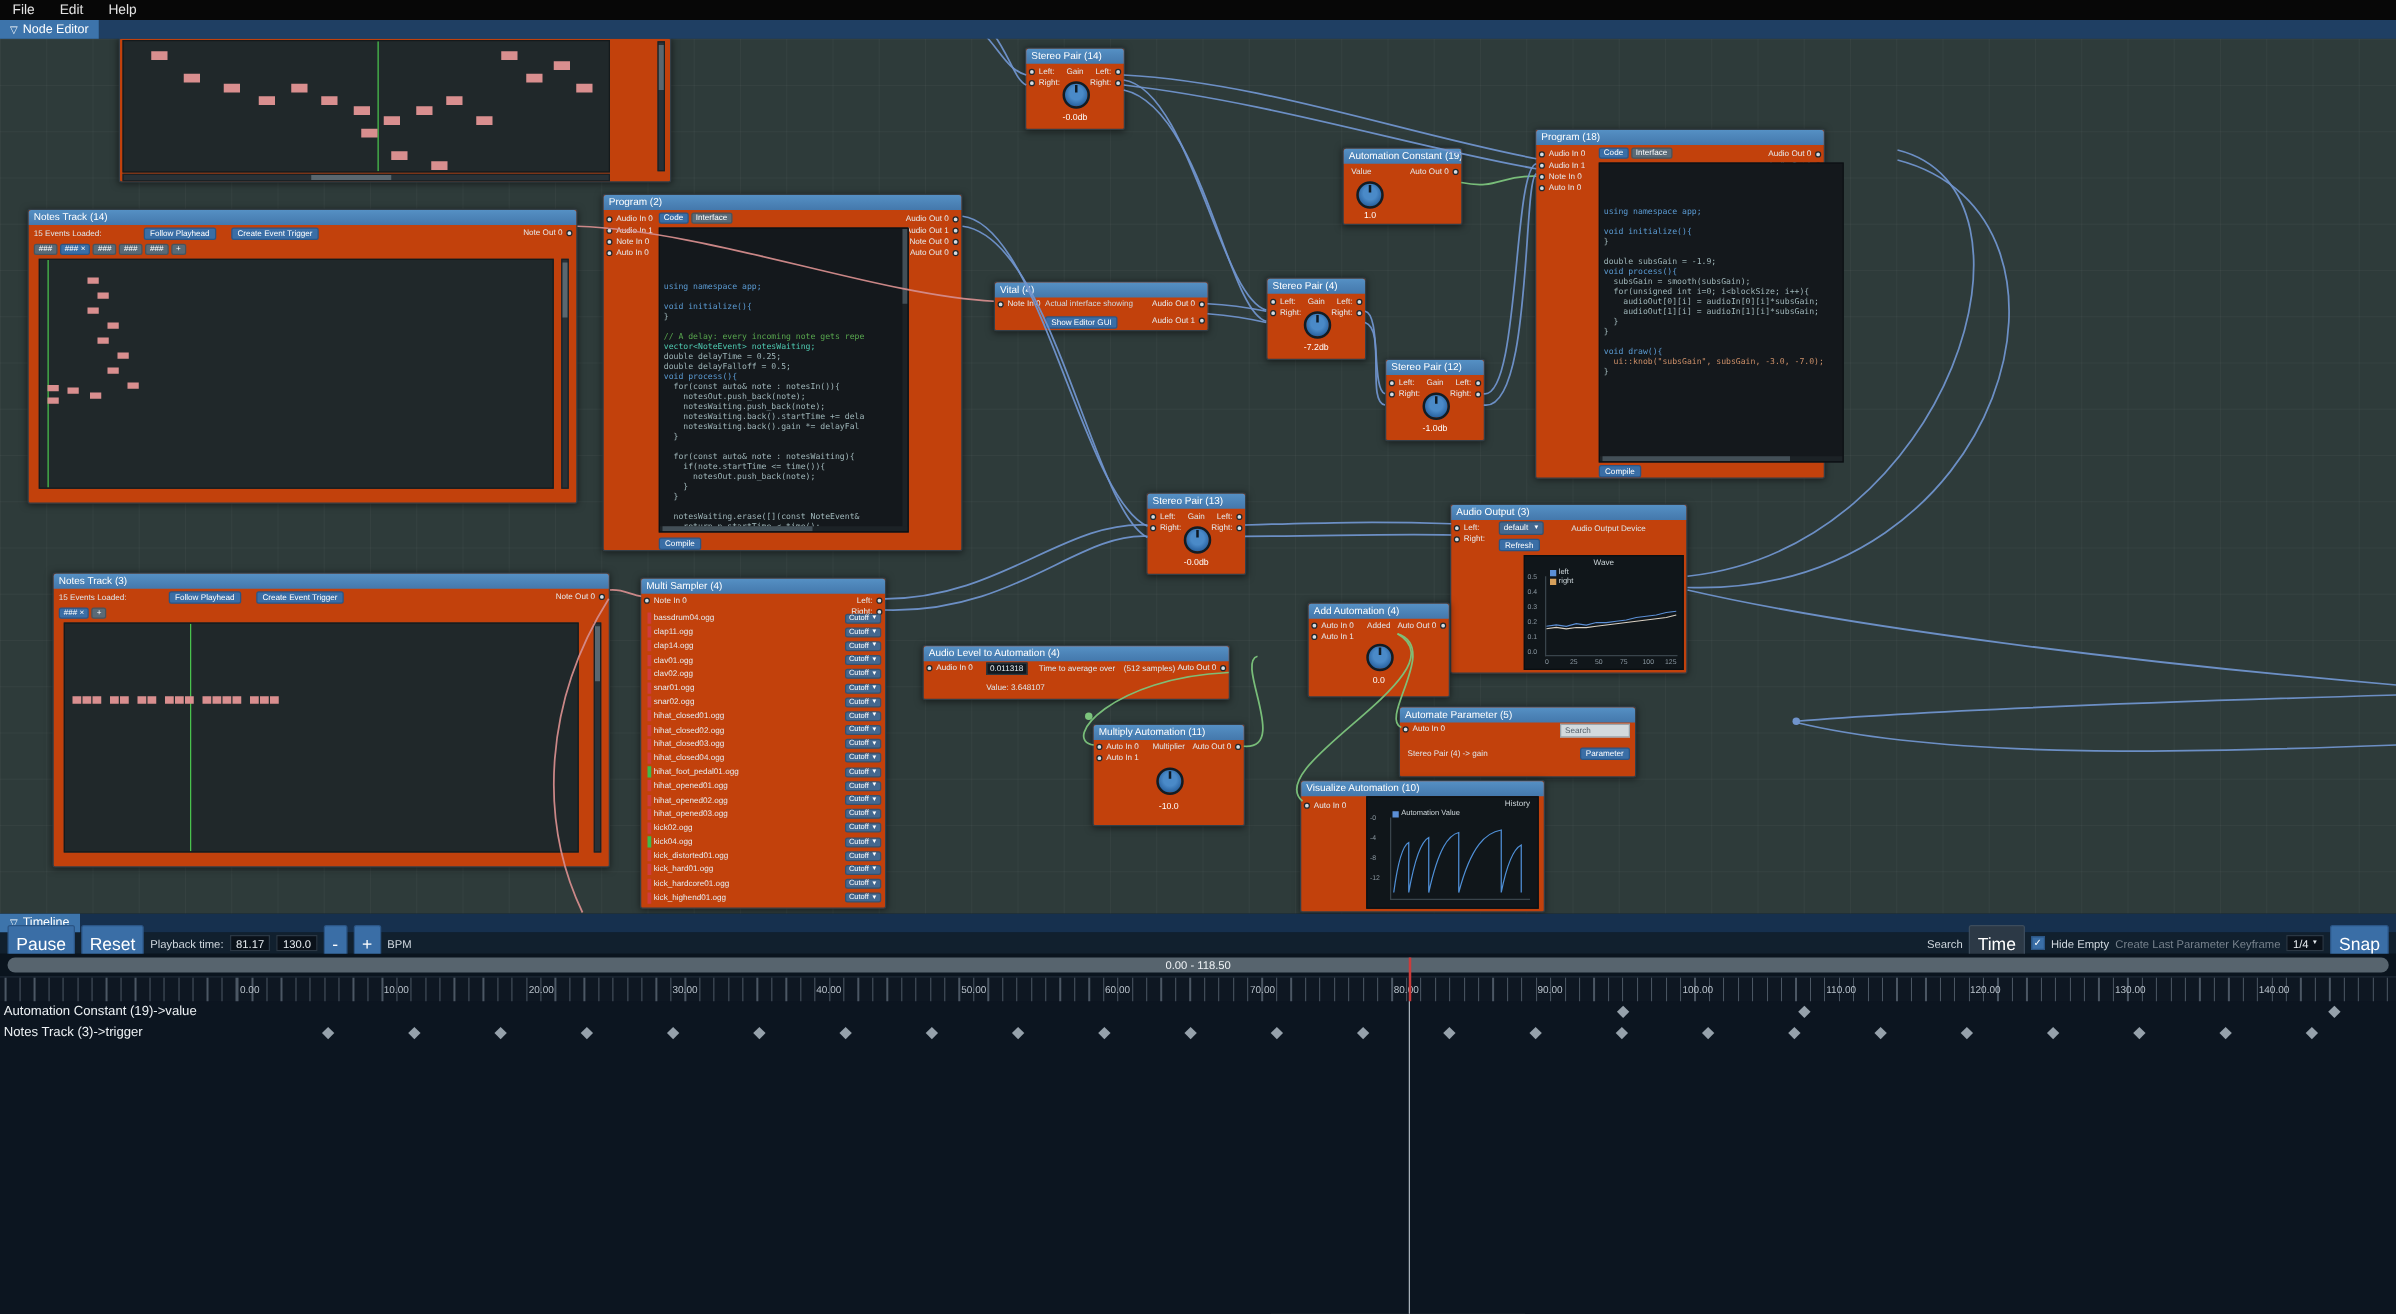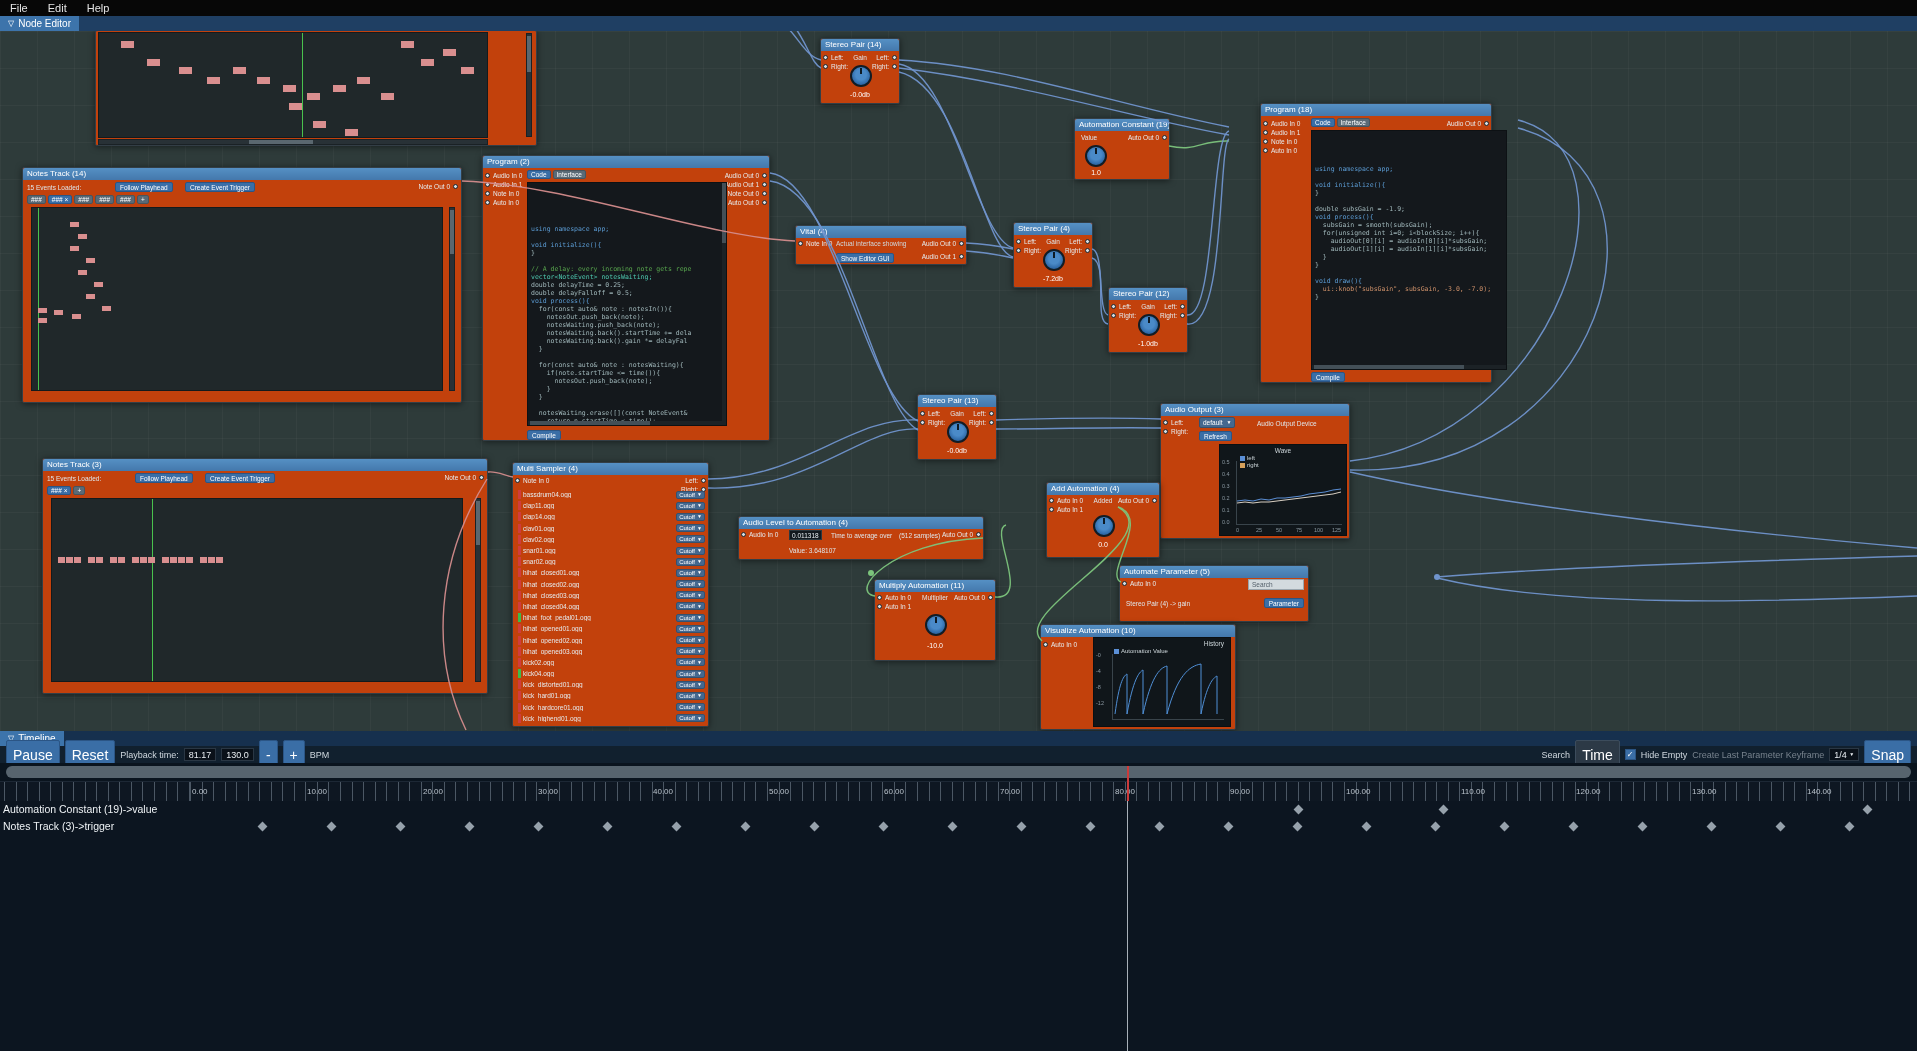--- a/index.html
+++ b/index.html
@@ -252,21 +252,21 @@
     <span class="ttab">Interface</span>
   </div>
   <div class="codebox" style="left:44px;top:26px;width:200px;height:244px;">
     
     <div class="vscroll" style="right:0;top:0;height:100%;width:4px;border:none;background:#1c2226;"><div class="vthumb" style="top:0;height:60px;"></div></div>
     <div class="hscroll" style="left:0;bottom:0;width:100%;height:4px;border:none;background:#1c2226;"><div class="hthumb" style="left:2px;width:120px;"></div></div>
   <div class="cl k">using namespace app;</div><div class="cl"></div><div class="cl k">void initialize(){</div><div class="cl">}</div><div class="cl"></div><div class="cl c">// A delay: every incoming note gets repe</div><div class="cl t">vector&lt;NoteEvent&gt; notesWaiting;</div><div class="cl">double delayTime = 0.25;</div><div class="cl">double delayFalloff = 0.5;</div><div class="cl k">void process(){</div><div class="cl">  for(const auto&amp; note : notesIn()){</div><div class="cl">    notesOut.push_back(note);</div><div class="cl">    notesWaiting.push_back(note);</div><div class="cl">    notesWaiting.back().startTime += dela</div><div class="cl">    notesWaiting.back().gain *= delayFal</div><div class="cl">  }</div><div class="cl"></div><div class="cl">  for(const auto&amp; note : notesWaiting){</div><div class="cl">    if(note.startTime &lt;= time()){</div><div class="cl">      notesOut.push_back(note);</div><div class="cl">    }</div><div class="cl">  }</div><div class="cl"></div><div class="cl">  notesWaiting.erase([](const NoteEvent&amp;</div><div class="cl">    return n.startTime &lt; time();</div><div class="cl">  });</div></div>
   <span class="btn" style="left:44px;top:274px;">Compile</span>
 </div>
 
-<div class="node" style="left:1260px;top:103px;width:232px;height:280px;">
+<div class="node" style="left:1228px;top:103px;width:232px;height:280px;">
   <div class="nhead">Program (18)</div>
   <div class="prow" style="left:2px;top:16px;">
       <span class="pdot"></span>
       <span>Audio In 0</span>
     </div>
   <div class="prow" style="left:2px;top:25px;">
       <span class="pdot"></span>
       <span>Audio In 1</span>
     </div>
   <div class="prow" style="left:2px;top:34px;">
@@ -827,20 +827,21 @@
       <span class="tlbtn dark">Time</span>
       <span class="cbox">✓</span>
       <span class="tllabel">Hide Empty</span>
       <span class="tllabel dim">Create Last Parameter Keyframe</span>
       <span class="tlinput"><span>1/4</span>&nbsp;<span class="caret">▼</span></span>
       <span class="tlbtn">Snap</span>
     </span>
   </div>
   <div id="tl-overview">
     <div id="tl-ofill"></div>
+    <div id="tl-otext">0.00 - 118.50</div>
   </div>
   <div id="tl-ruler">
 
   <span class="rlabel" style="left: 190px;">0.00</span>
       <span class="rlabel" style="left: 305px;">10.00</span>
       <span class="rlabel" style="left: 421px;">20.00</span>
       <span class="rlabel" style="left: 536px;">30.00</span>
       <span class="rlabel" style="left: 651px;">40.00</span>
       <span class="rlabel" style="left: 767px;">50.00</span>
       <span class="rlabel" style="left: 882px;">60.00</span>

